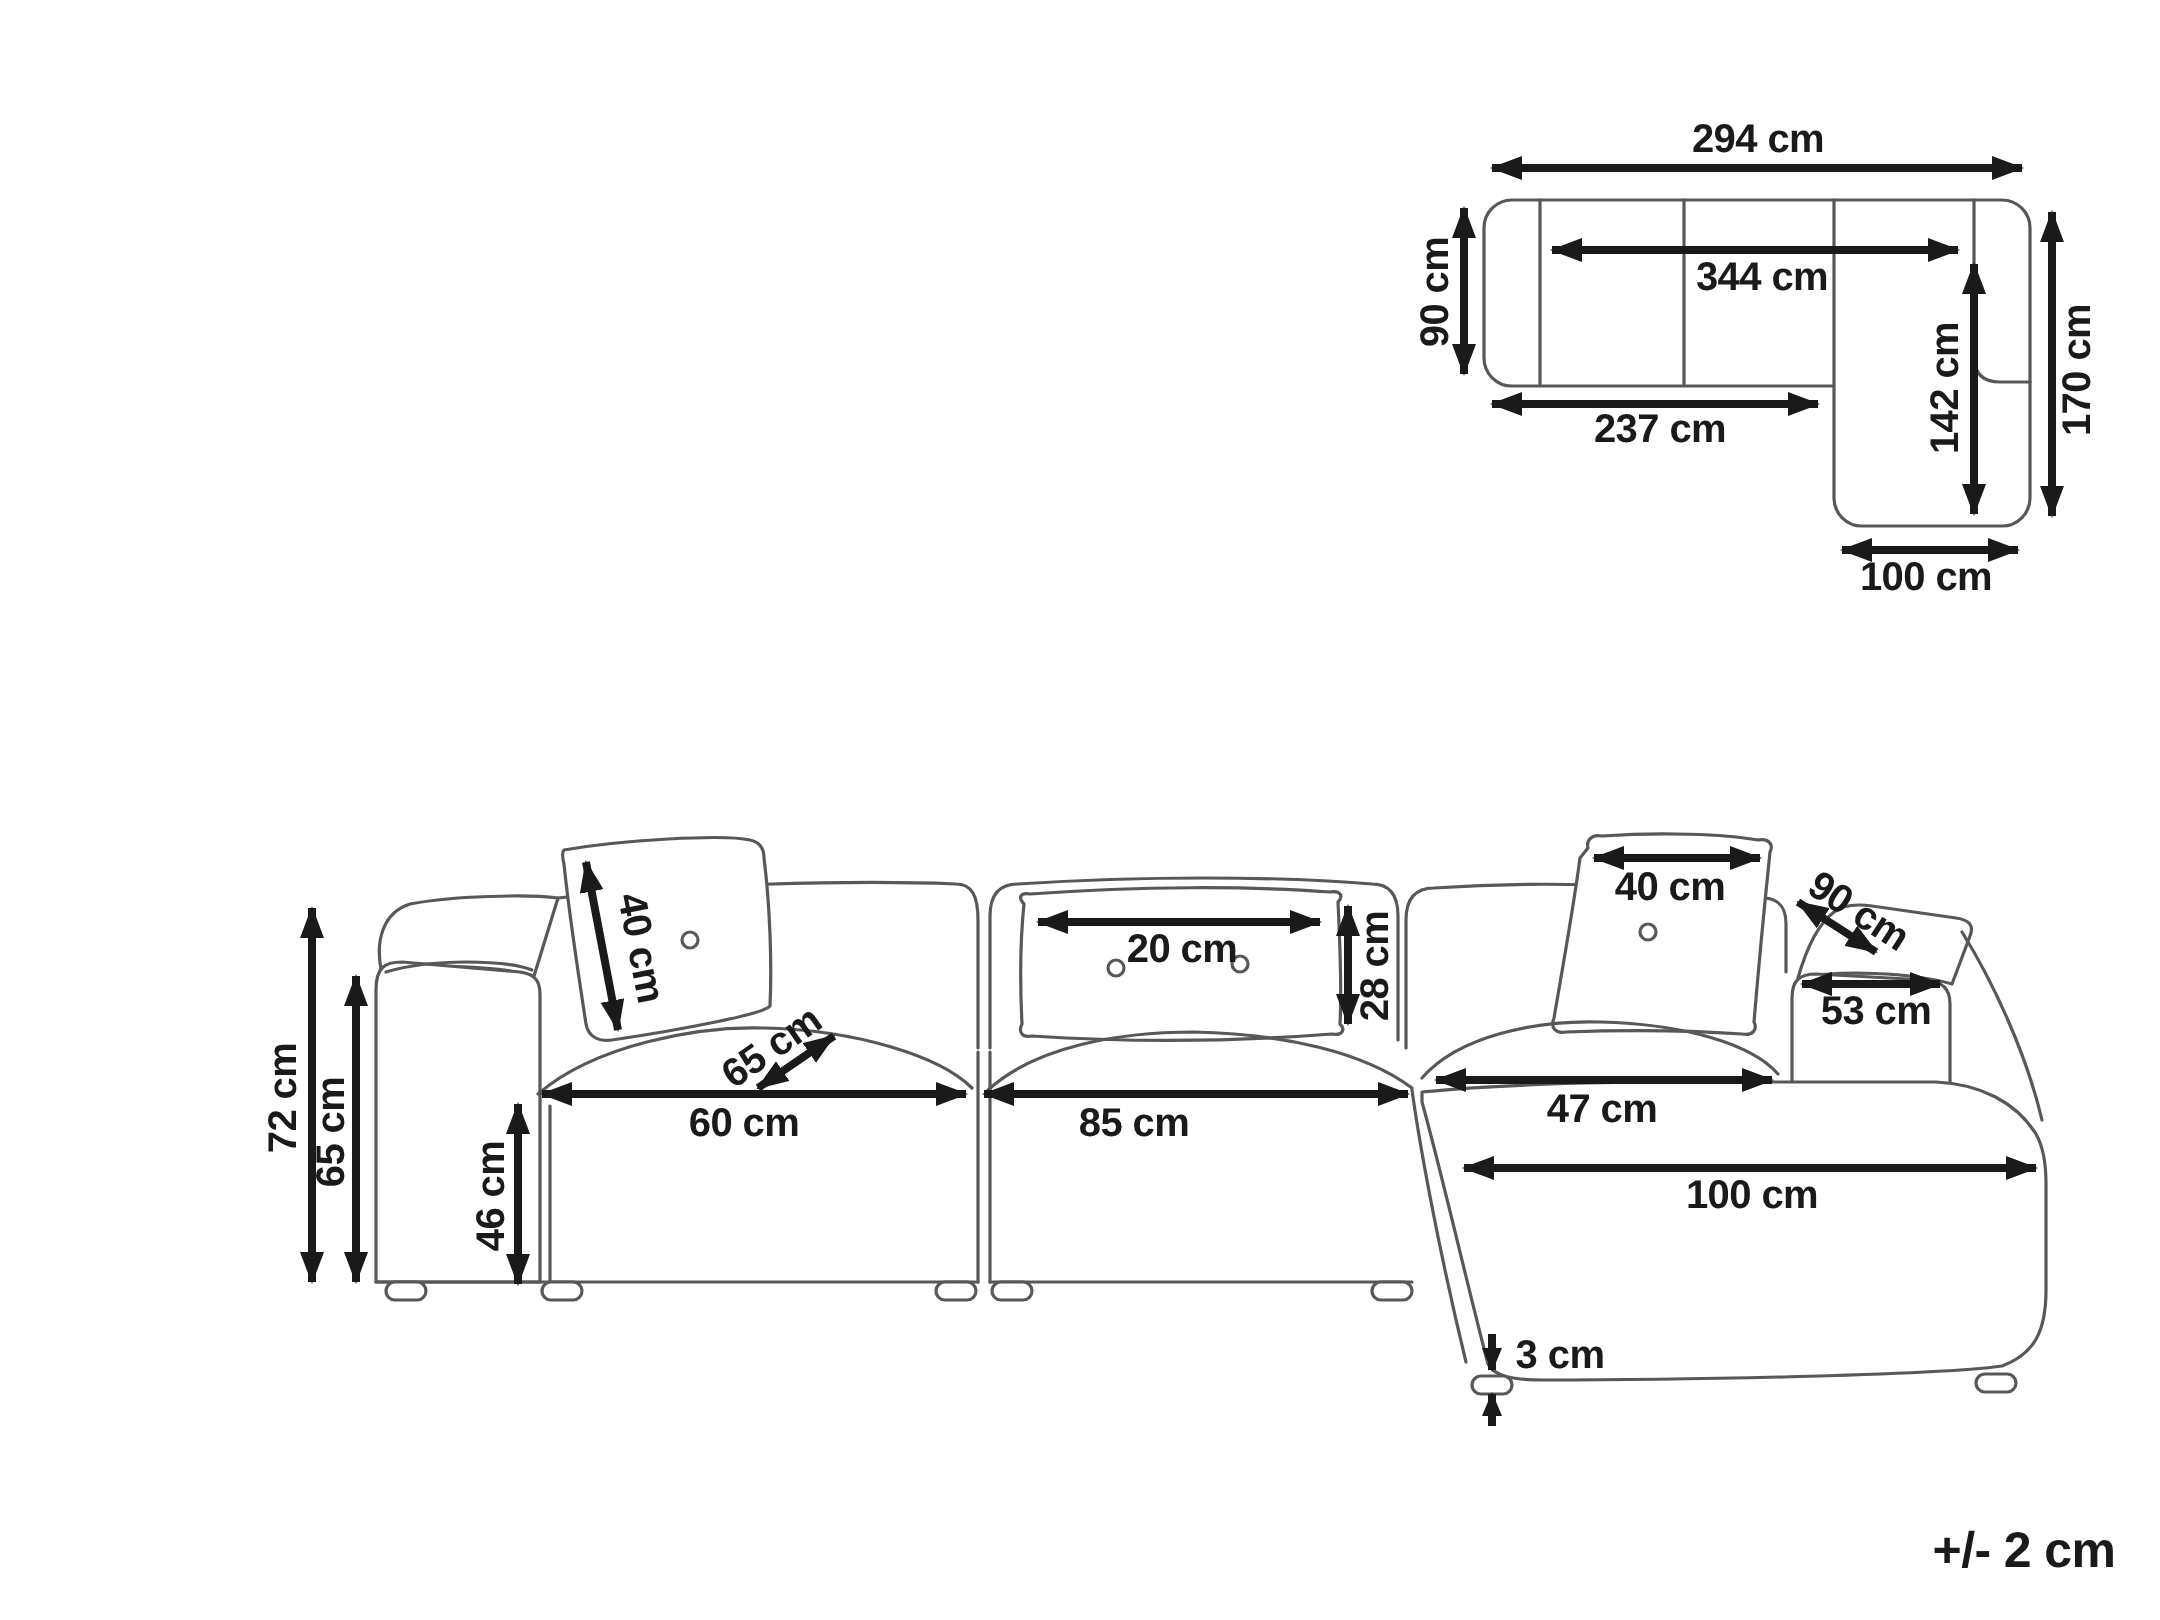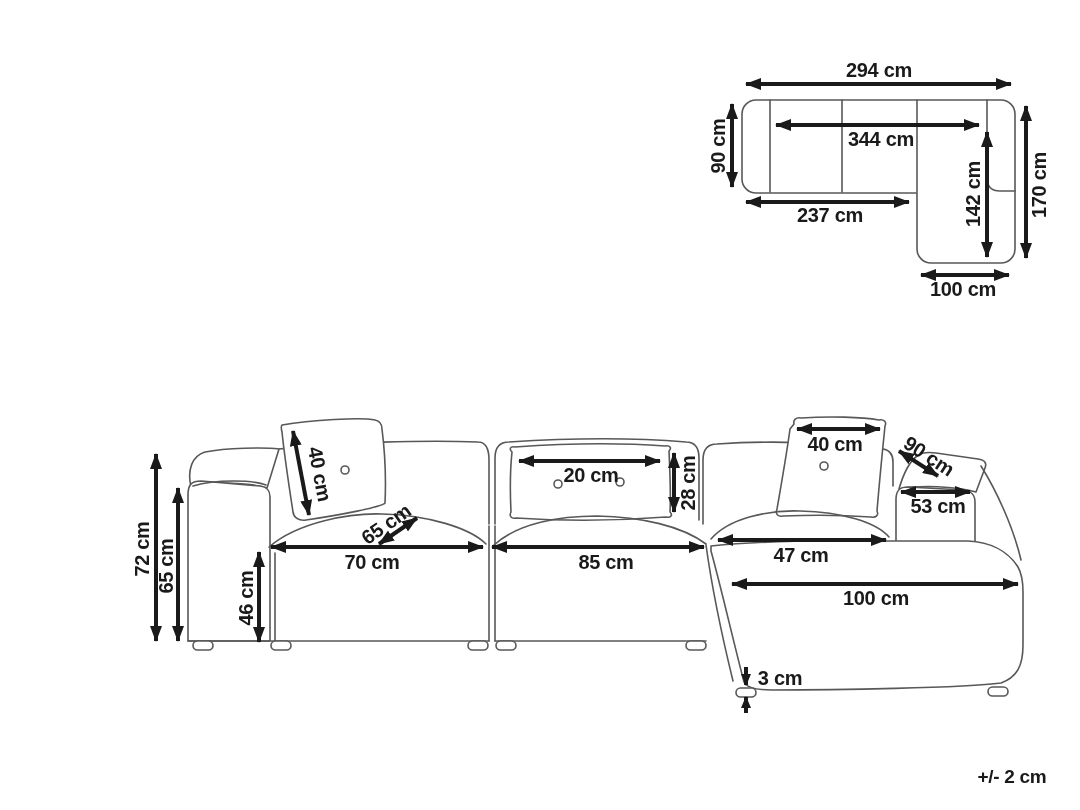--- a/index.html
+++ b/index.html
@@ -3,21 +3,21 @@
 <meta charset="utf-8">
 <style>
   html,body{margin:0;padding:0;background:#ffffff;}
   .stage{position:relative;width:1080px;height:810px;background:#ffffff;overflow:hidden;
          font-family:"Liberation Sans",sans-serif;margin-left:30px;}
   .stage svg{position:absolute;left:0;top:0;}
   .labels{position:absolute;left:0;top:0;width:100%;height:100%;}
   .dim{position:absolute;font-weight:700;font-size:20px;color:#1a1a1a;white-space:nowrap;
        transform:translate(-50%,-50%);line-height:1;letter-spacing:-0.3px;}
   .dim.rot-ccw{transform:translate(-50%,-50%) rotate(-90deg);}
-  .dim.note{font-size:19px;}
+  .dim.note{font-size:25px;}
 </style>
 </head>
 <body>
 
 <div class="stage">
 
 <svg width="1080" height="810" viewBox="0 0 1080 810">
   <defs>
     <marker id="ah" viewBox="0 0 16 12" markerWidth="16" markerHeight="12" refX="15" refY="6" orient="auto-start-reverse" markerUnits="userSpaceOnUse">
       <path d="M0,0 L16,6 L0,12 Z" fill="#1a1a1a"></path>
@@ -122,25 +122,25 @@
   <div class="dim" style="left:851px;top:139px">344 cm</div>
   <div class="dim" style="left:800px;top:215px">237 cm</div>
   <div class="dim rot-ccw" style="left:943px;top:194px">142 cm</div>
   <div class="dim rot-ccw" style="left:1009px;top:185px">170 cm</div>
   <div class="dim" style="left:933px;top:289px">100 cm</div>
 
   <div class="dim rot-ccw" style="left:112px;top:549px">72 cm</div>
   <div class="dim rot-ccw" style="left:136px;top:566px">65 cm</div>
   <div class="dim" style="left:290px;top:474px;transform:translate(-50%,-50%) rotate(79deg)">40 cm</div>
   <div class="dim" style="left:356px;top:524px;transform:translate(-50%,-50%) rotate(-35deg)">65 cm</div>
-  <div class="dim" style="left:342px;top:562px">70 cm</div>
+  <div class="dim" style="left:342px;top:562px">60 cm</div>
   <div class="dim rot-ccw" style="left:216px;top:598px">46 cm</div>
   <div class="dim" style="left:561px;top:475px">20 cm</div>
   <div class="dim rot-ccw" style="left:658px;top:483px">28 cm</div>
-  <div class="dim" style="left:576px;top:562px">85 cm</div>
+  <div class="dim" style="left:537px;top:562px">85 cm</div>
   <div class="dim" style="left:805px;top:444px">40 cm</div>
   <div class="dim" style="left:899px;top:456px;transform:translate(-50%,-50%) rotate(33deg)">90 cm</div>
   <div class="dim" style="left:908px;top:506px">53 cm</div>
   <div class="dim" style="left:771px;top:555px">47 cm</div>
   <div class="dim" style="left:846px;top:598px">100 cm</div>
   <div class="dim" style="left:750px;top:678px">3 cm</div>
 
   <div class="dim note" style="left:982px;top:776px">+/- 2 cm</div>
 </div>
 

